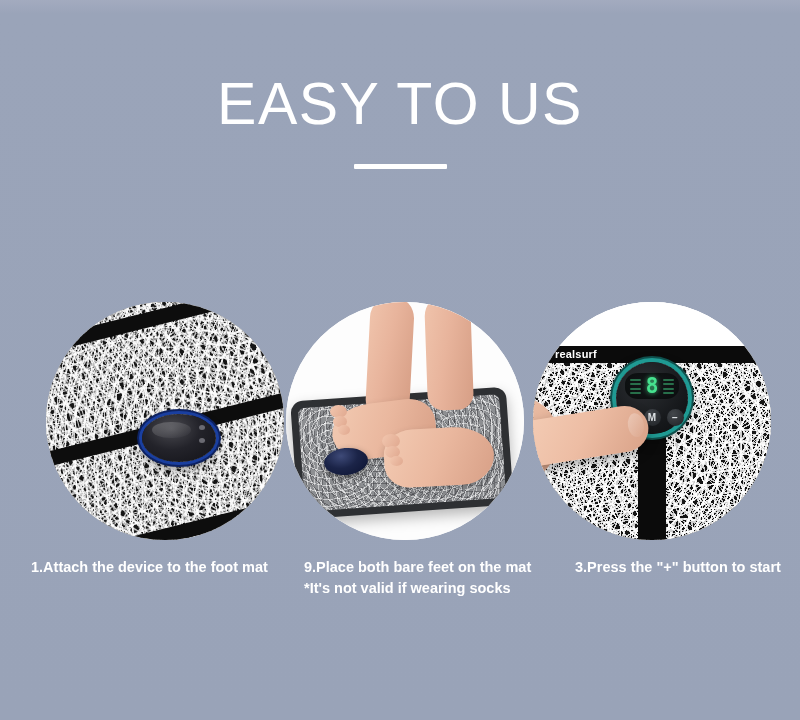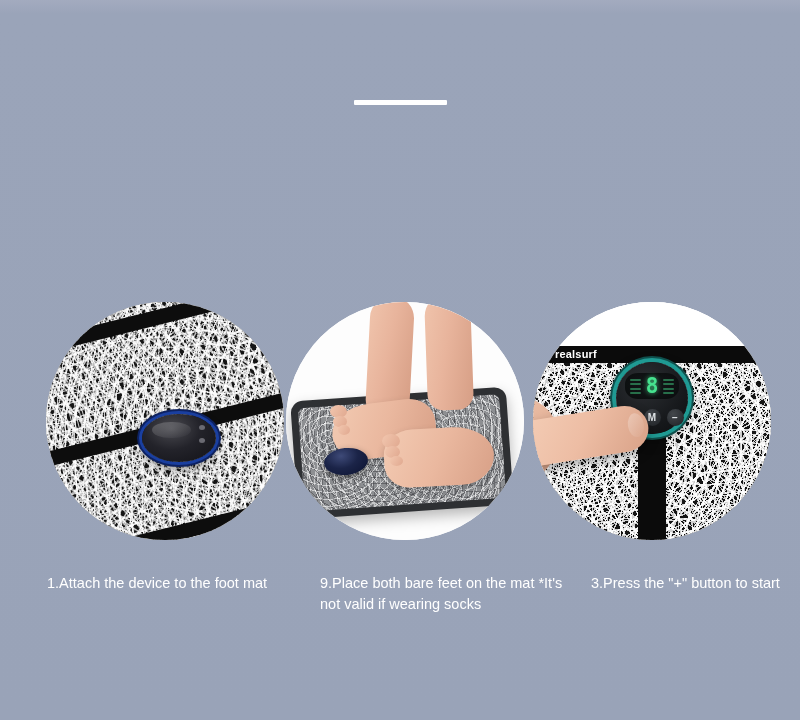--- a/index.html
+++ b/index.html
@@ -409,37 +409,37 @@
 
   
   .captions {
     position: absolute;
     top: 557px;
     left: 0;
     width: 800px;
   }
   .caption {
     position: absolute;
-    top: 16px;
+    top: 0;
     color: #ffffff;
     font-size: 14.5px;
     line-height: 21px;
-    font-weight: 400;
-    margin-left: 16px;
+    font-weight: 700;
   }
   .caption-1 { left: 31px;  width: 268px; }
   .caption-2 { left: 304px; width: 252px; }
   .caption-3 { left: 575px; width: 215px; }
 </style>
 </head>
 <body>
 
 <div class="page">
 
   <div class="header">
+    <div class="title">EASY TO US</div>
     <div class="title-rule"></div>
   </div>
 
   <div class="panels">
 
     <div class="panel panel-1">
       <div class="circle">
         <div class="p1-scene">
           <div class="p1-mat">
             <div class="mat-pattern"></div>

